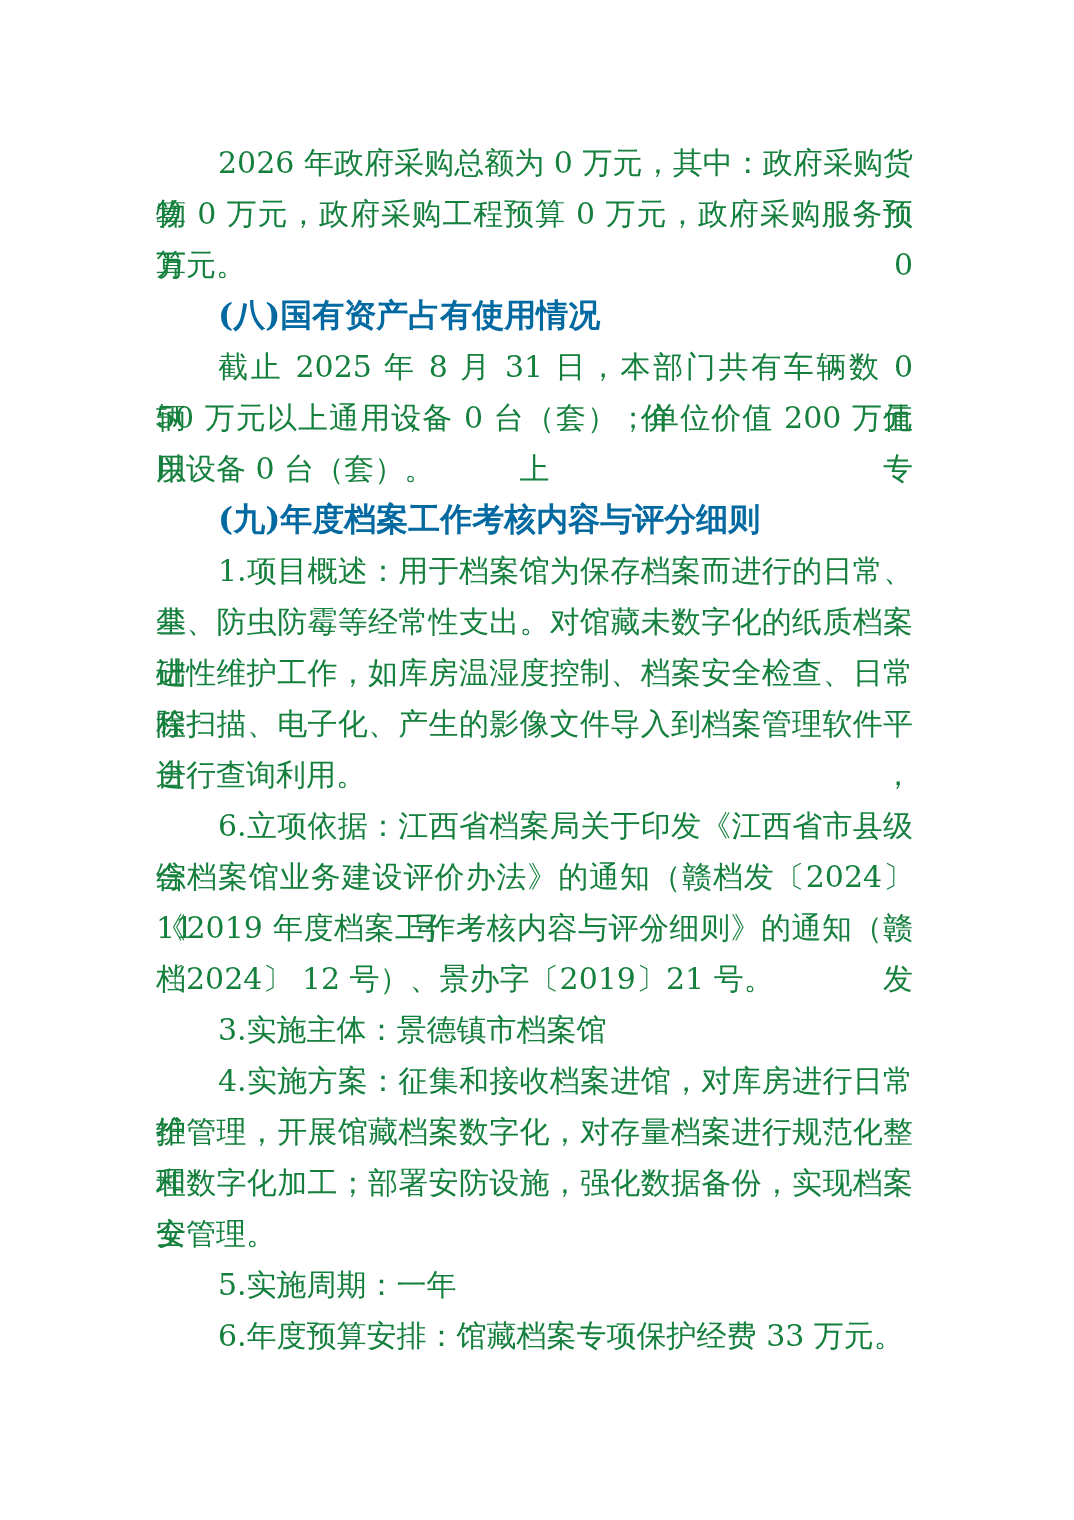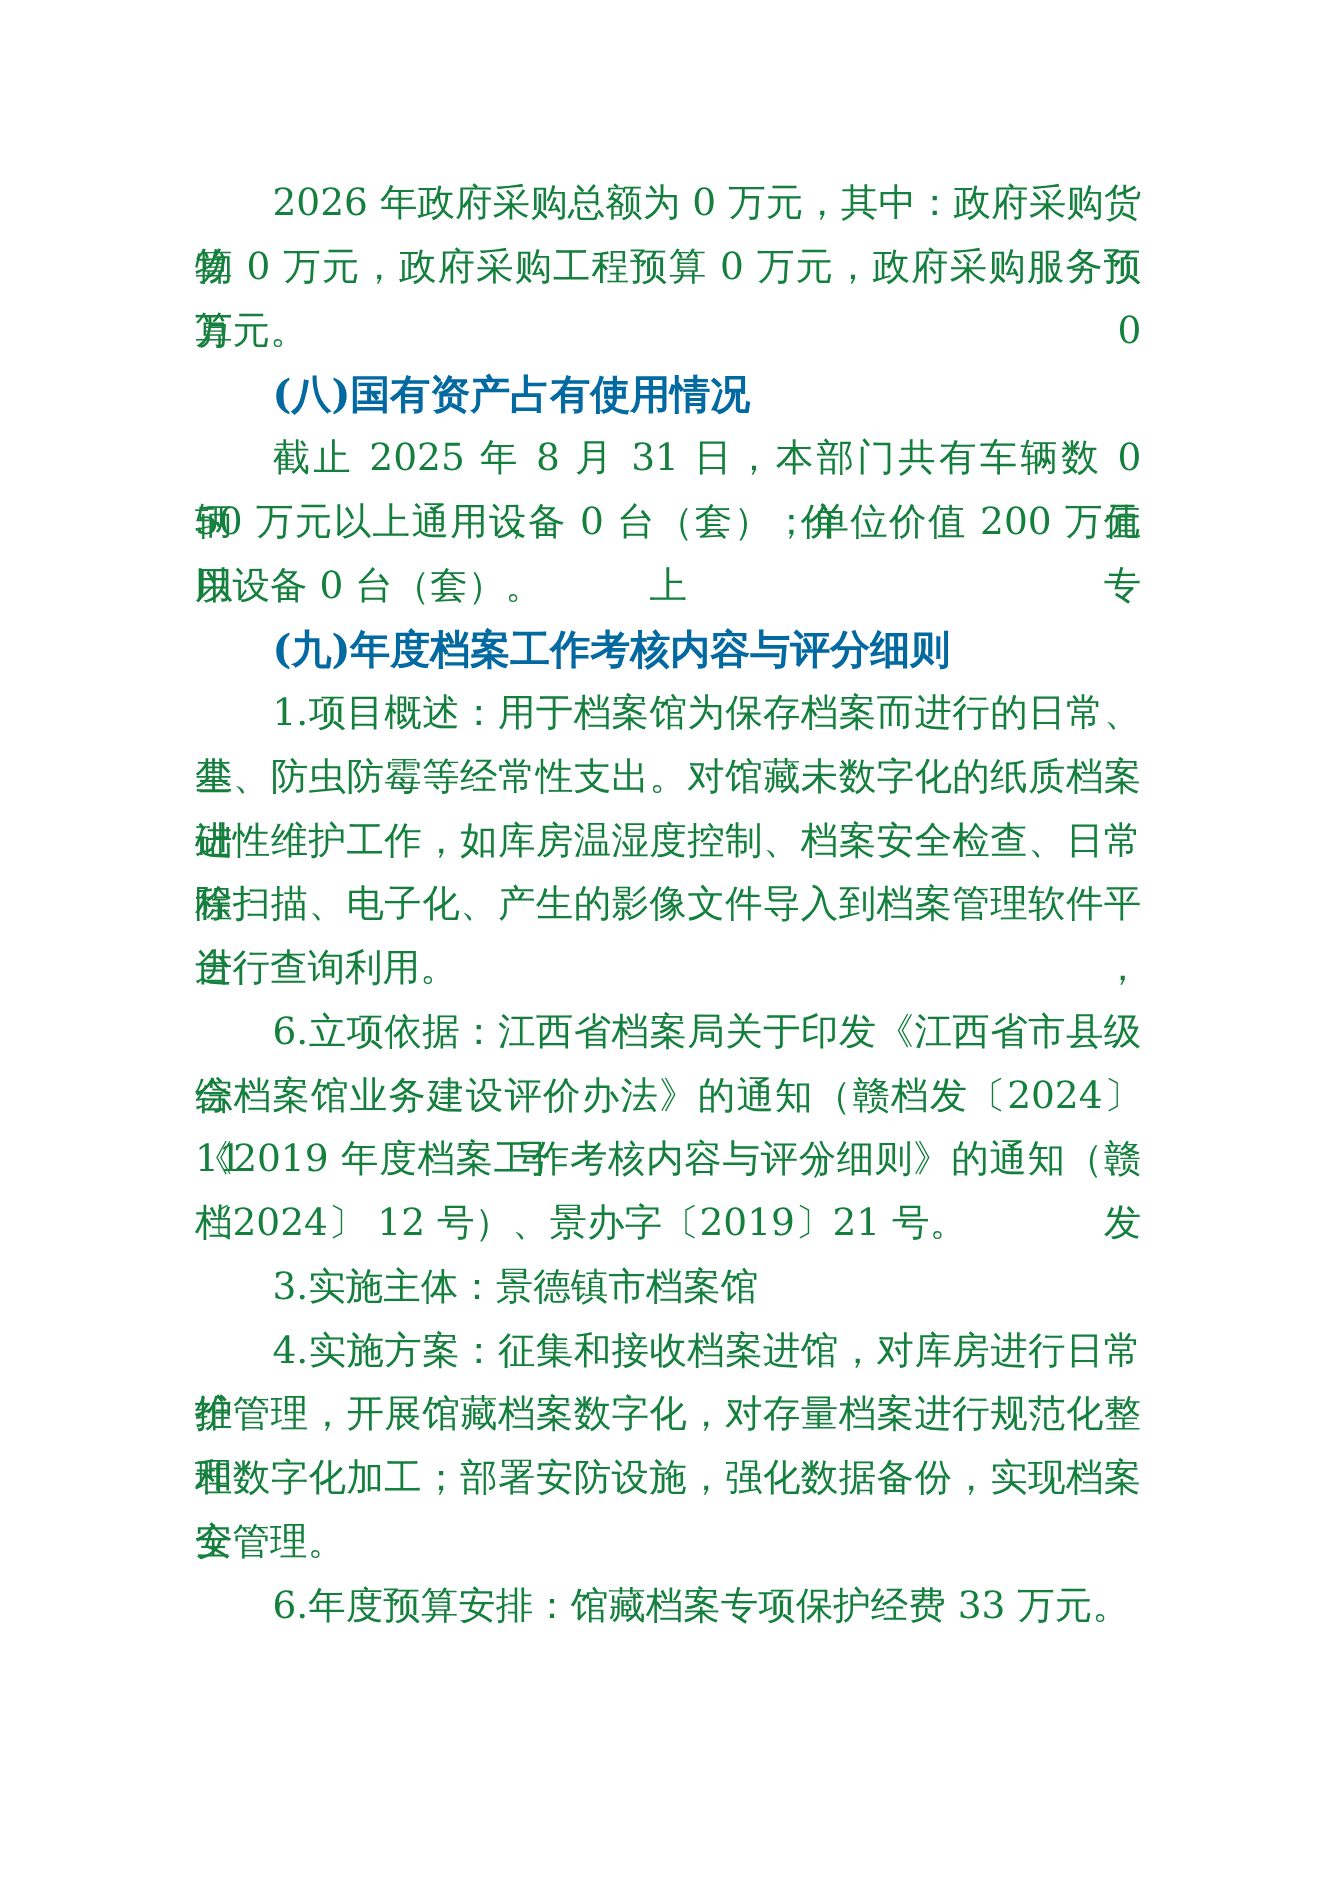--- a/index.html
+++ b/index.html
@@ -73,16 +73,19 @@
       <p class="para body">
         <span class="line first last">3.实施主体：景德镇市档案馆</span>
       </p>
       <p class="para body">
         <span class="line first">4.实施方案：征集和接收档案进馆，对库房进行日常维</span>
         <span class="line">护管理，开展馆藏档案数字化，对存量档案进行规范化整理</span>
         <span class="line">和数字化加工；部署安防设施，强化数据备份，实现档案安</span>
         <span class="line last">全管理。</span>
       </p>
       <p class="para body">
+        <span class="line first last">5.实施周期：一年</span>
+      </p>
+      <p class="para body">
         <span class="line first last">6.年度预算安排：馆藏档案专项保护经费 33 万元。</span>
       </p>
     </div>
 </div>
 
 </body></html>

